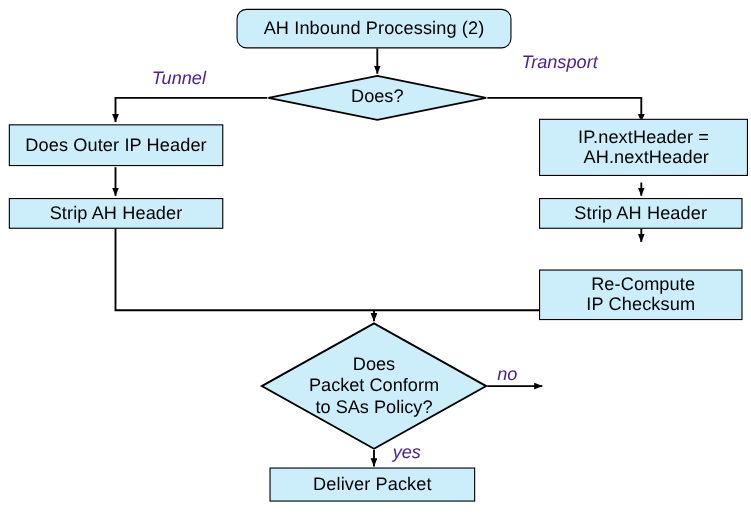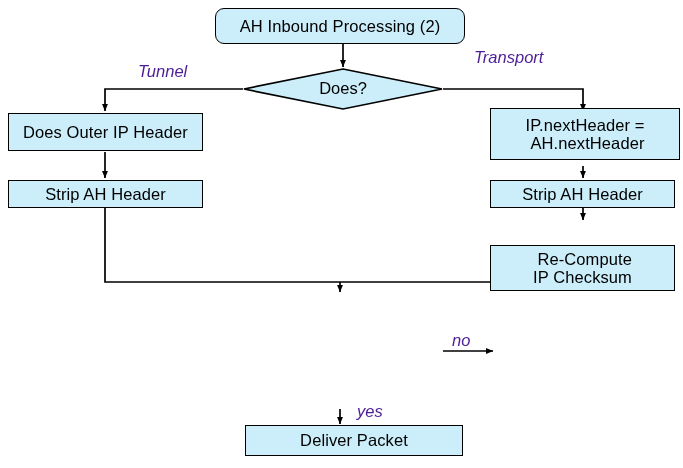--- a/index.html
+++ b/index.html
@@ -133,21 +133,29 @@
   <div class="node" style="left:8px; top:180px; width:195px; height:28px;">Strip AH Header</div>
 
   <div class="node" style="left:490px; top:108px; width:190px; height:52px;">IP.nextHeader =
 AH.nextHeader</div>
 
   <div class="node" style="left:490px; top:180px; width:185px; height:28px;">Strip AH Header</div>
 
   <div class="node" style="left:490px; top:222px; width:185px; height:46px;margin-top:23px;">Re-Compute
 IP Checksum</div>
 
+  <div class="diamond-wrap" style="left:237px; top:293px; width:206px; height:116px;">
+    <svg width="206" height="116" viewBox="0 0 206 116" xmlns="http://www.w3.org/2000/svg">
+      <polygon points="103,1 205,58 103,115 1,58" fill="#cceefa" stroke="#000000" stroke-width="1.7"></polygon>
+    </svg>
+    <div class="diamond-label">Does
+Packet Conform
+to SAs Policy?</div>
+  </div>
 
   <div class="edge-label" style="left:452px; top:331px;">no</div>
 
   <div class="edge-label" style="left:357px; top:402px;">yes</div>
 
 
-  <div class="node" style="left:245px; top:425px; width:218px; height:31px;">Deliver Packet</div>
+  <div class="node" style="left:245px; top:425px; width:187px; height:31px;">Deliver Packet</div>
 
 </div>
 
 </body></html>

